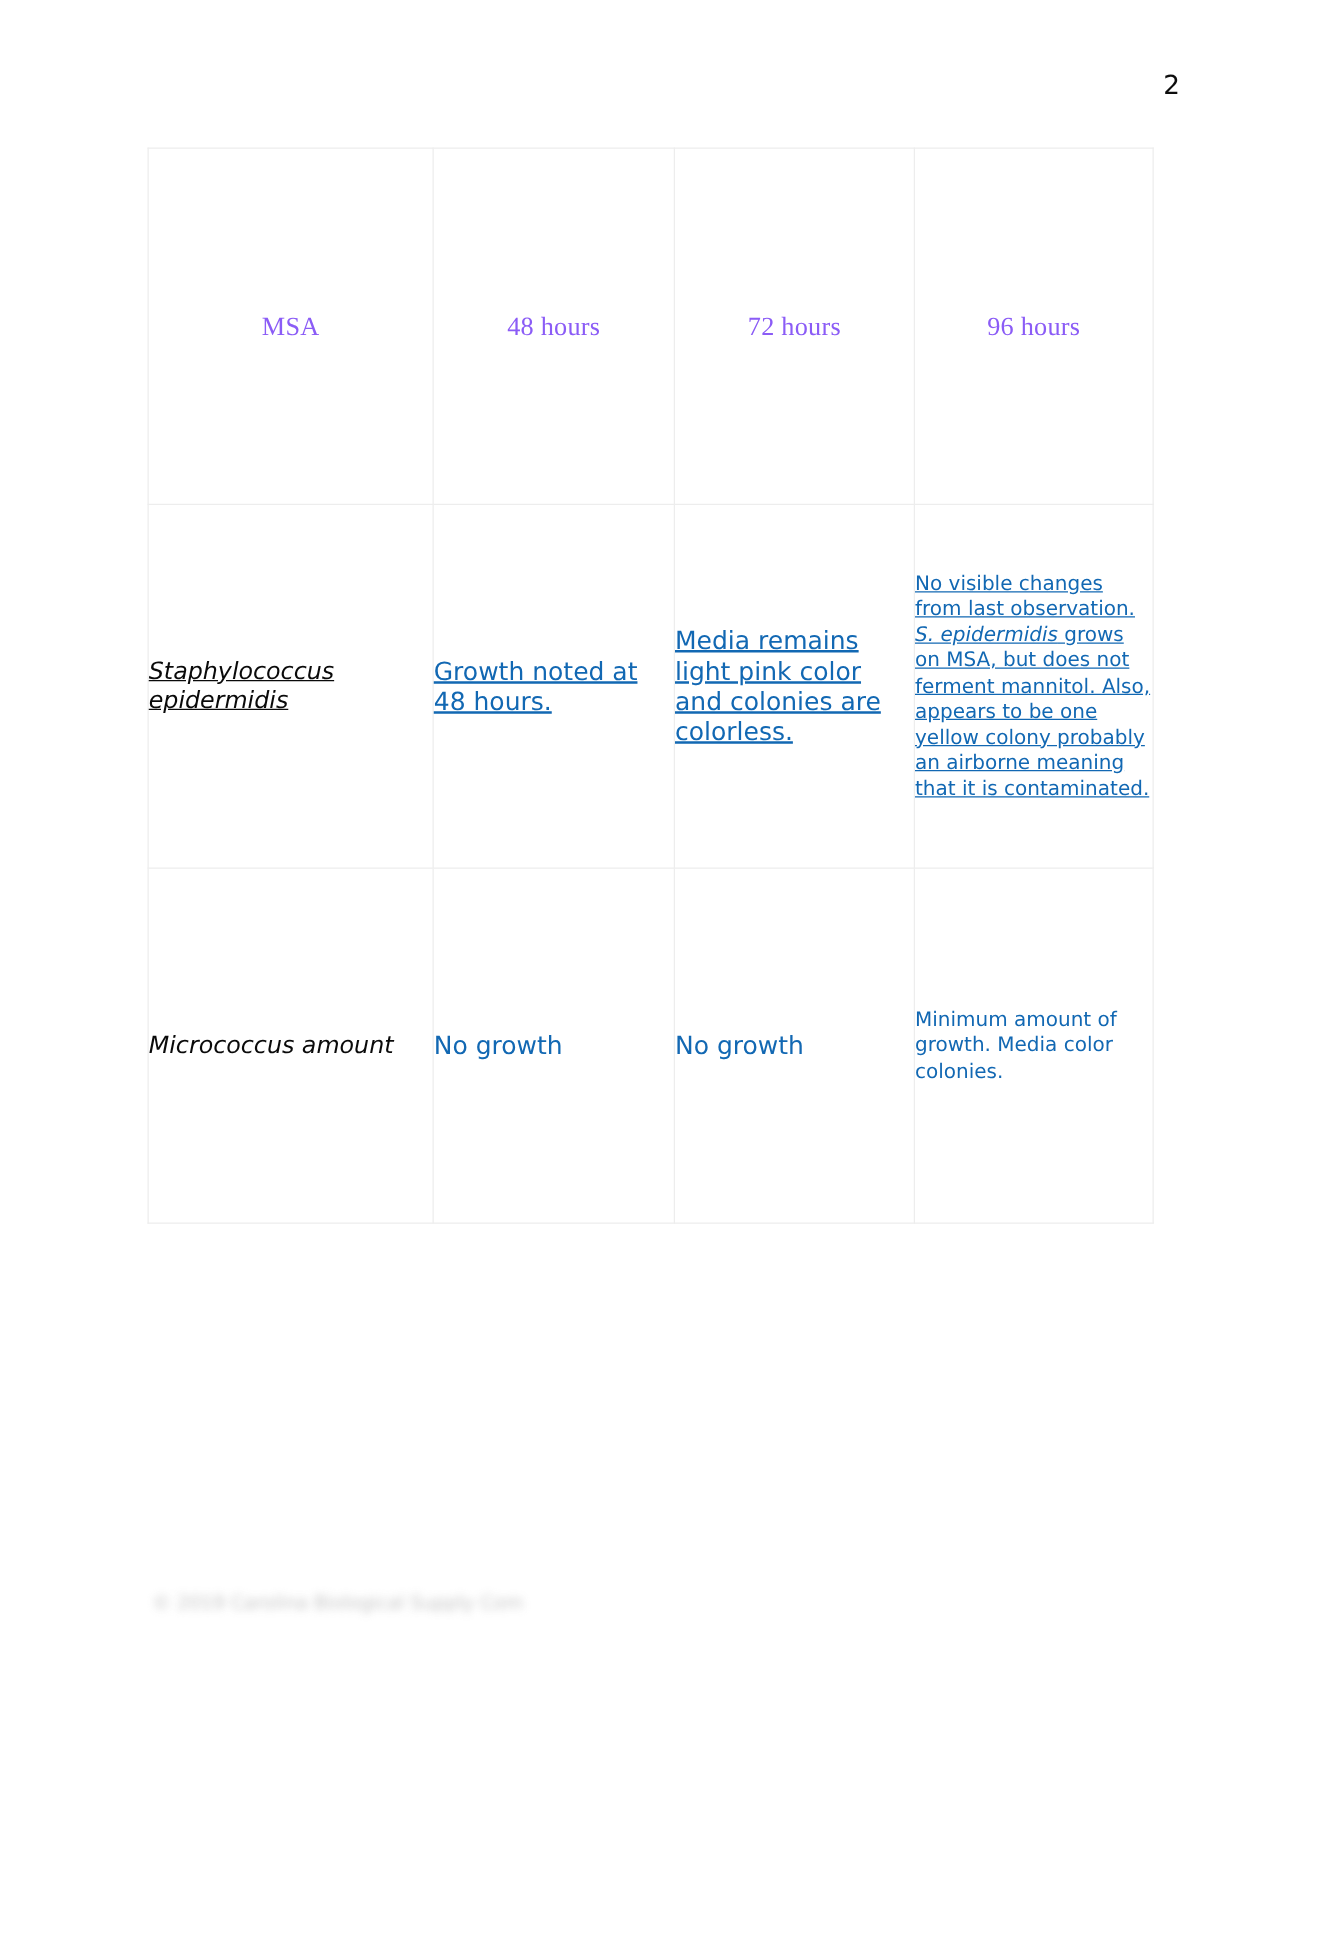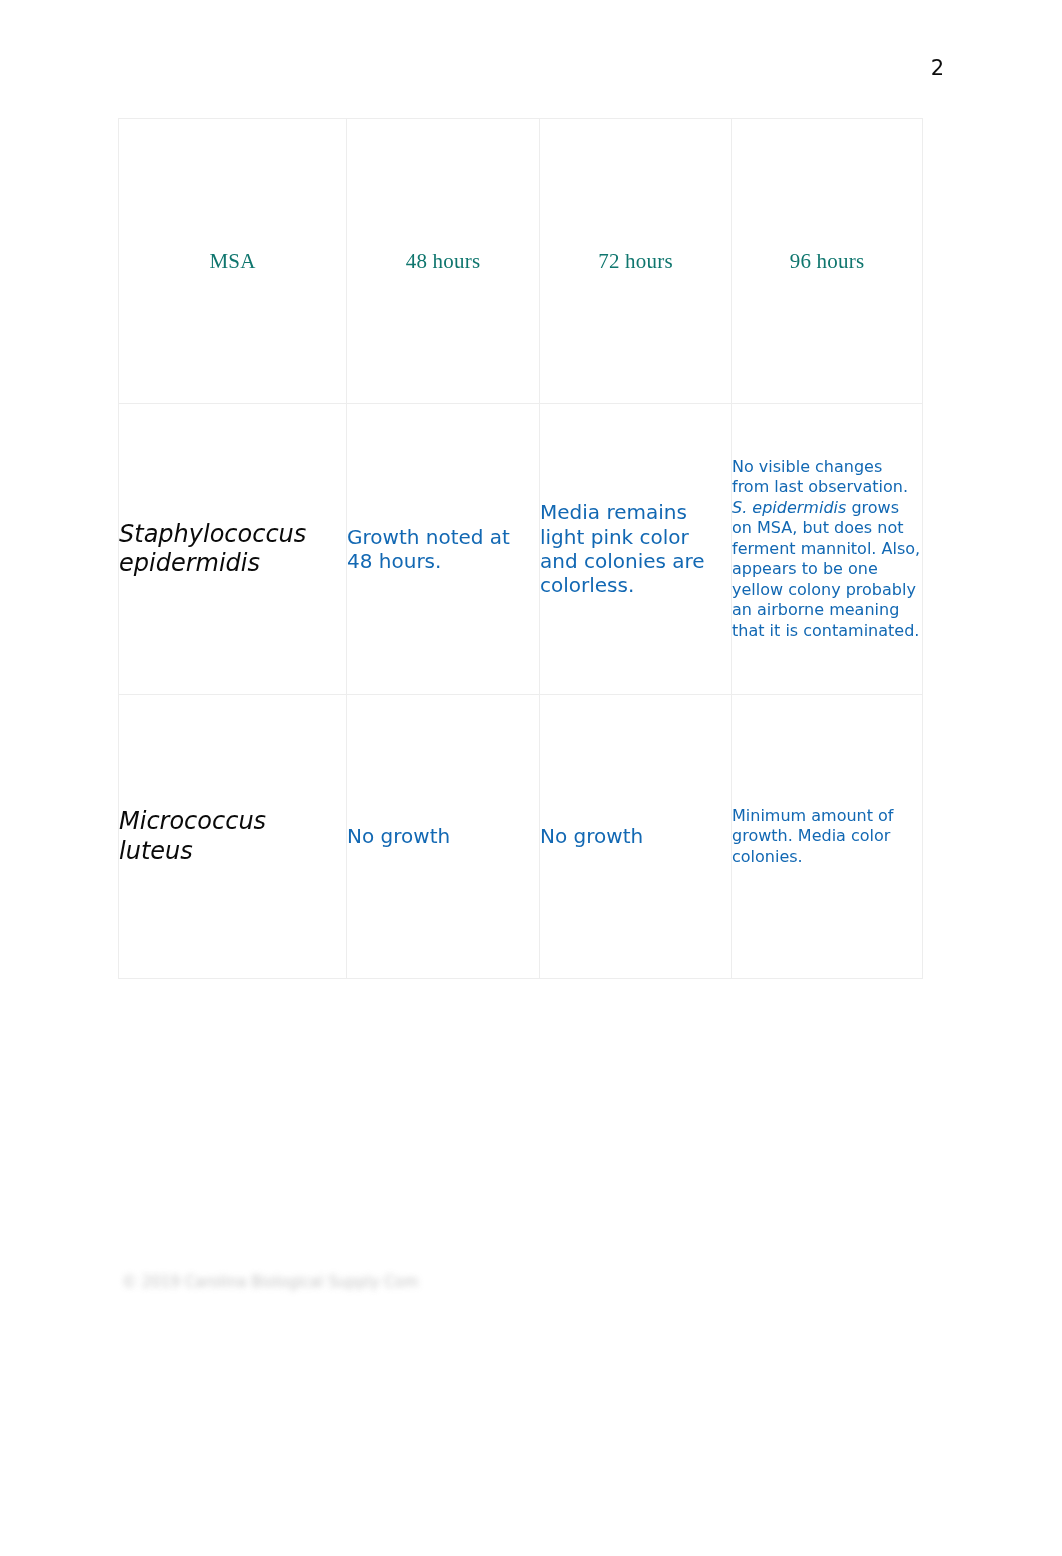--- a/index.html
+++ b/index.html
@@ -49,40 +49,40 @@
   }
 
   
   .col-1 { width: 228px; }
   .col-2 { width: 193px; }
   .col-3 { width: 192px; }
   .col-4 { width: 191px; }
 
   
   .row-header td { height: 284px; }
-  .row-body-1 td  { height: 290px; }
+  .row-body-1 td  { height: 290px; text-decoration: underline; }
   .row-body-2 td  { height: 283px; }
 
   
   .hdr {
     text-align: center;
     font-family: "Liberation Serif", serif;
     font-size: 21px;
-    color: #0f766e;
+    color: #8b5cf6;
     letter-spacing: 0.2px;
     margin-left: 12px;
   }
 
   
   .organism {
     padding-left: 29px;
     padding-right: 10px;
     font-family: "DejaVu Sans", sans-serif;
     font-style: italic;
-    font-size: 24px;
+    font-size: 19px;
     line-height: 1.22;
     color: #0a0a0a;
   }
 
   
   .obs {
     font-family: "DejaVu Sans", sans-serif;
     color: #1268b3;
     line-height: 1.22;
   }
@@ -156,21 +156,21 @@
       <tr class="row-body-1">
         <td class="organism">Staphylococcus epidermidis</td>
         <td class="obs obs-lg">Growth noted at 48 hours.</td>
         <td class="obs obs-md">Media remains light pink color and colonies are colorless.</td>
         <td class="obs obs-sm obs-tall">
           <span>No visible changes from last observation. </span><em>S. epidermidis</em><span> grows on MSA, but does not ferment mannitol. Also, appears to be one yellow colony probably an airborne meaning that it is contaminated.</span>
         </td>
       </tr>
 
       <tr class="row-body-2">
-        <td class="organism">Micrococcus luteus</td>
+        <td class="organism">Micrococcus amount</td>
         <td class="obs obs-lg">No growth</td>
         <td class="obs obs-md">No growth</td>
         <td class="obs obs-sm">Minimum amount of growth.  Media color colonies.</td>
       </tr>
 
     </tbody>
   </table>
 
   <div class="redacted-line">© 2019 Carolina Biological Supply Company</div>
 

